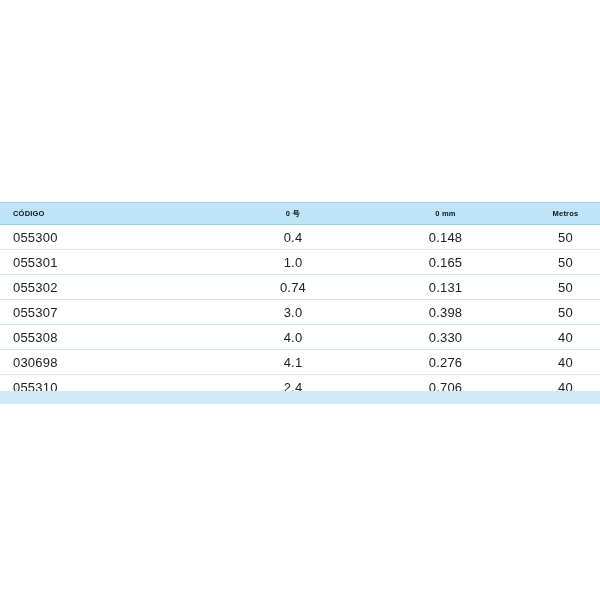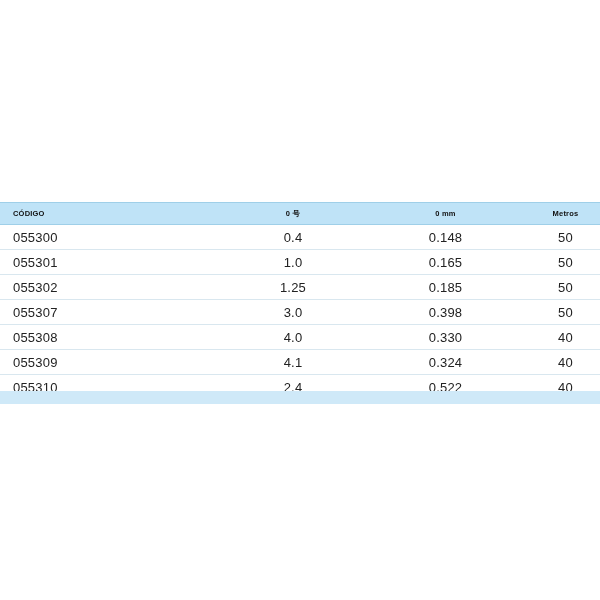--- a/index.html
+++ b/index.html
@@ -94,46 +94,46 @@
         <td class="col-meters">50</td>
       </tr>
       <tr>
         <td class="col-code">055301</td>
         <td class="col-go">1.0</td>
         <td class="col-mm">0.165</td>
         <td class="col-meters">50</td>
       </tr>
       <tr>
         <td class="col-code">055302</td>
-        <td class="col-go">1.25</td>
-        <td class="col-mm">0.185</td>
+        <td class="col-go">0.74</td>
+        <td class="col-mm">0.131</td>
         <td class="col-meters">50</td>
       </tr>
       <tr>
         <td class="col-code">055307</td>
         <td class="col-go">3.0</td>
         <td class="col-mm">0.398</td>
         <td class="col-meters">50</td>
       </tr>
       <tr>
         <td class="col-code">055308</td>
         <td class="col-go">4.0</td>
         <td class="col-mm">0.330</td>
         <td class="col-meters">40</td>
       </tr>
       <tr>
-        <td class="col-code">055309</td>
+        <td class="col-code">030698</td>
         <td class="col-go">4.1</td>
-        <td class="col-mm">0.324</td>
+        <td class="col-mm">0.276</td>
         <td class="col-meters">40</td>
       </tr>
       <tr>
         <td class="col-code">055310</td>
         <td class="col-go">2.4</td>
-        <td class="col-mm">0.522</td>
+        <td class="col-mm">0.706</td>
         <td class="col-meters">40</td>
       </tr>
     </tbody>
   </table>
 
   <div class="bottom-bar"></div>
 
 </div>
 
 </body></html>

